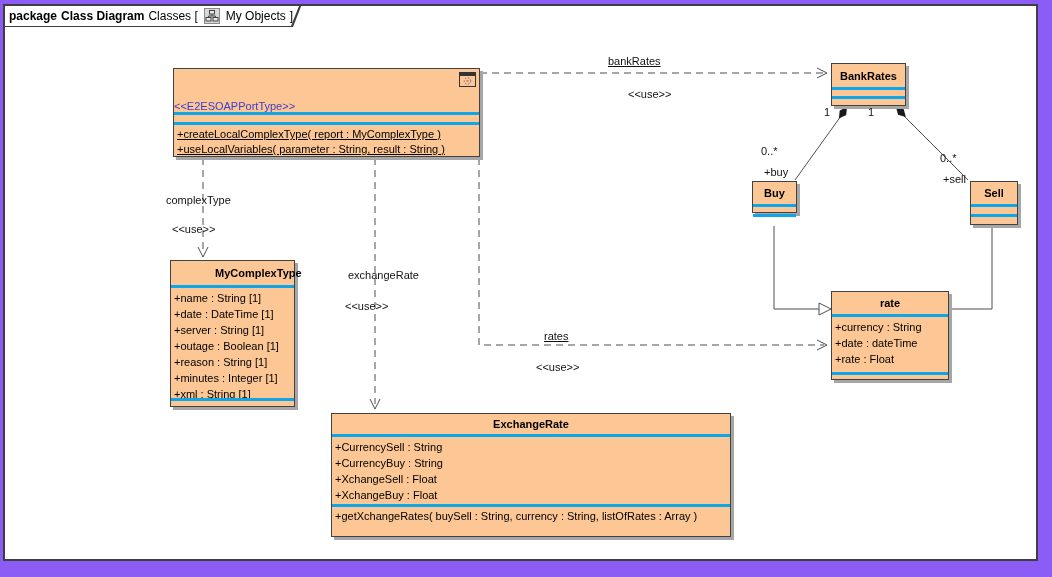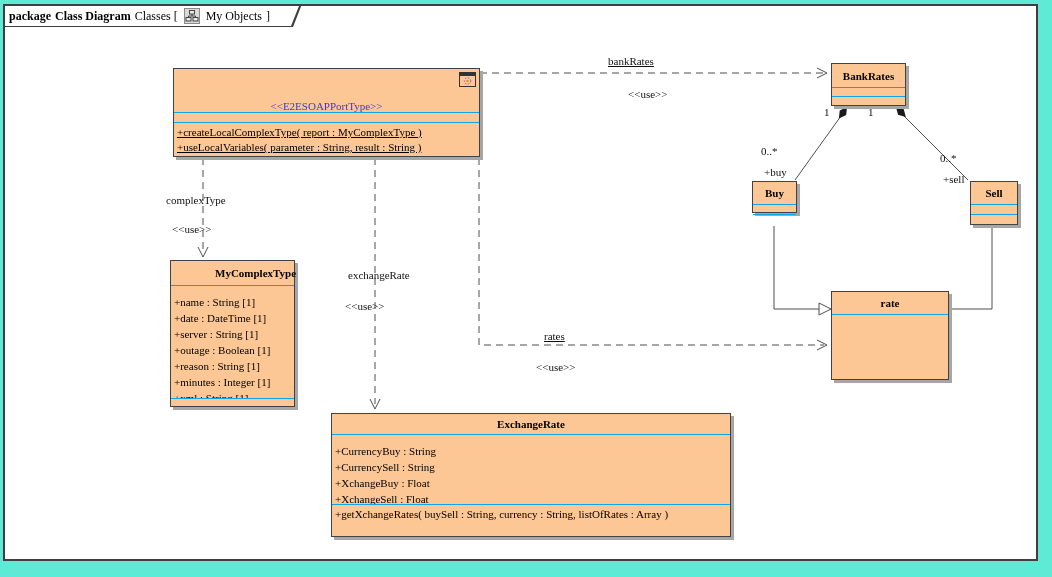--- a/index.html
+++ b/index.html
@@ -1,17 +1,17 @@
 <!DOCTYPE html>
 <html><head>
 <meta charset="utf-8">
 <style>
   html,body{margin:0;padding:0;background:#fff;}
-  .canvas{position:relative;width:1052px;height:577px;background:#5eead4;
-          font-family:Liberation Serif, serif;overflow:hidden;}
+  .canvas{position:relative;width:1052px;height:577px;background:#8b5cf6;
+          font-family:Liberation Sans, sans-serif;overflow:hidden;}
   *{box-sizing:border-box;}
 
   
   .frame{position:absolute;left:3px;top:4px;width:1035px;height:557px;
          border:2px solid #3f3f3f;background:#ffffff;}
 
   
   .tab-outer{position:absolute;left:3px;top:4px;width:299px;height:23px;background:#3f3f3f;
              clip-path:polygon(0 0,100% 0,calc(100% - 9px) 100%,0 100%);}
   .tab-inner{position:absolute;left:2px;top:2px;width:294px;height:20px;background:#ffffff;
@@ -20,28 +20,28 @@
              font-size:12px;color:#000;white-space:nowrap;}
   .tab-bold{font-weight:bold;}
   .tab-icon{display:inline-flex;width:16px;height:16px;border:1px solid #8a8a8a;
             background:#d9d9d9;align-items:center;justify-content:center;margin:0 2px;}
 
   
   .uml-class{position:absolute;background:#fcc794;border:1px solid #424242;
              box-shadow:3px 3px 0 #a6a6a6;font-size:11px;color:#000;
              display:flex;flex-direction:column;}
   .hdr{position:relative;flex:none;display:flex;flex-direction:column;justify-content:center;}
-  .stereo{text-align:center;color:#3b3bd0;line-height:13px;margin-top:32px;}
+  .stereo{text-align:left;color:#3b3bd0;line-height:13px;margin-top:32px;}
   .cname{text-align:center;font-weight:bold;line-height:14px;}
-  .comp{border-top:1px solid #0ea5e9;flex:none;overflow:hidden;}
+  .comp{border-top:3px solid #0ea5e9;flex:none;overflow:hidden;}
   .comp.grow{flex:1 1 auto;}
   .row{padding:0 3px;line-height:16px;white-space:nowrap;}
   .row.op{line-height:15px;}
   .row.u{text-decoration:underline;}
-  .attrs{padding-top:8px;}
+  .attrs{padding-top:2px;}
   .ops{padding-top:2px;}
 
   .port-icon{position:absolute;top:3px;right:3px;width:17px;height:15px;}
 
   
   .lbl{position:absolute;font-size:11px;color:#111;white-space:nowrap;}
   .lbl.u{text-decoration:underline;}
 
   svg.wires{position:absolute;left:0;top:0;width:1052px;height:577px;pointer-events:none;}
 </style>
@@ -137,20 +137,25 @@
       <div class="cname">Sell</div>
     </div>
     <div class="comp" style="height:10px;"></div>
     <div class="comp grow"></div>
   </div>
 
   <div class="uml-class" style="left:831px;top:291px;width:118px;height:89px;">
     <div class="hdr" style="height:22px;">
       <div class="cname">rate</div>
     </div>
+    <div class="comp attrs" style="height:58px;">
+      <div class="row">+currency : String</div>
+      <div class="row">+date : dateTime</div>
+      <div class="row">+rate : Float</div>
+    </div>
     <div class="comp grow"></div>
   </div>
 
   <div class="uml-class" style="left:170px;top:260px;width:125px;height:147px;">
     <div class="hdr" style="height:24px;margin-left:44px;">
       <div class="cname">MyComplexType</div>
     </div>
     <div class="comp attrs" style="height:113px;">
       <div class="row">+name : String [1]</div>
       <div class="row">+date : DateTime [1]</div>
@@ -161,24 +166,24 @@
       <div class="row">+xml : String [1]</div>
     </div>
     <div class="comp grow"></div>
   </div>
 
   <div class="uml-class" style="left:331px;top:413px;width:400px;height:124px;">
     <div class="hdr" style="height:20px;">
       <div class="cname">ExchangeRate</div>
     </div>
     <div class="comp attrs" style="height:70px;">
+      <div class="row">+CurrencySell : String</div>
       <div class="row">+CurrencyBuy : String</div>
-      <div class="row">+CurrencySell : String</div>
+      <div class="row">+XchangeSell : Float</div>
       <div class="row">+XchangeBuy : Float</div>
-      <div class="row">+XchangeSell : Float</div>
     </div>
     <div class="comp grow ops">
       <div class="row op">+getXchangeRates( buySell : String, currency : String, listOfRates : Array )</div>
     </div>
   </div>
 
   <div class="lbl u" style="left:608px;top:55px;">bankRates</div>
   <div class="lbl" style="left:628px;top:88px;">&lt;&lt;use&gt;&gt;</div>
 
   <div class="lbl" style="left:160px;top:194px;margin-left:6px;">complexType</div>

